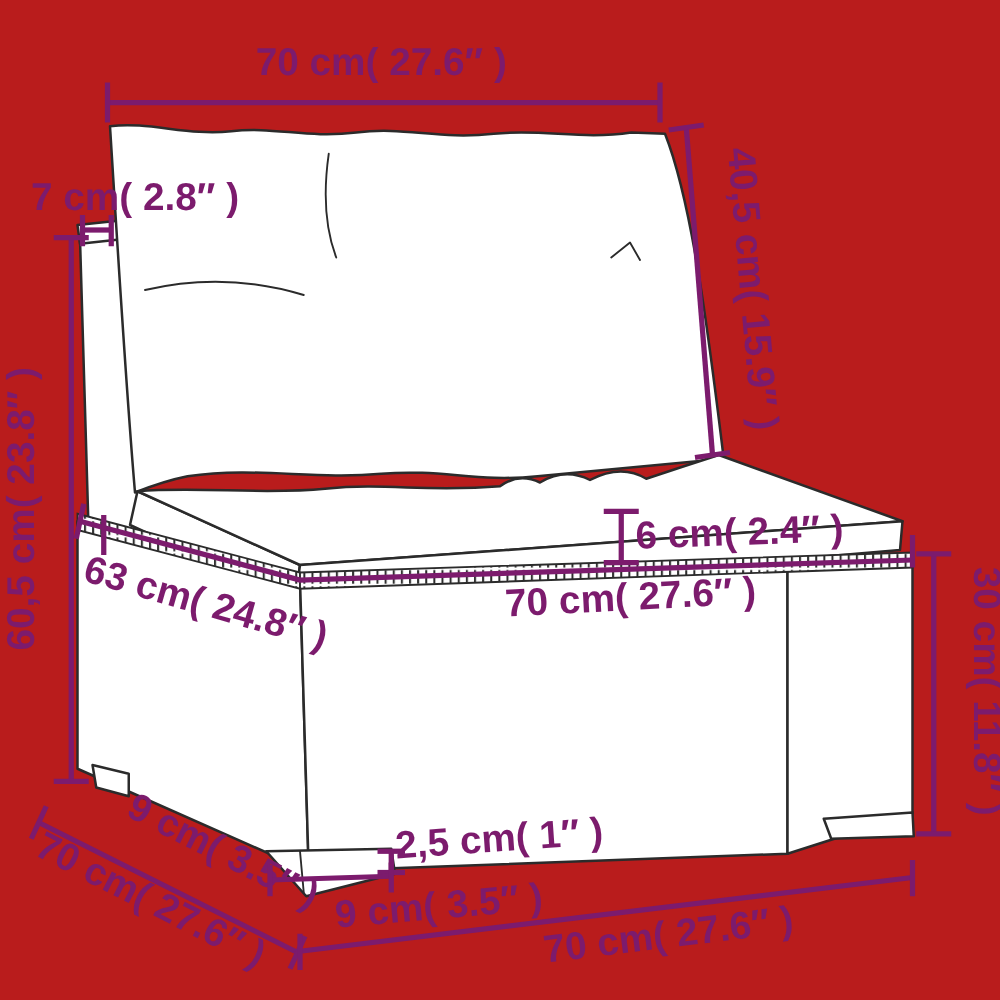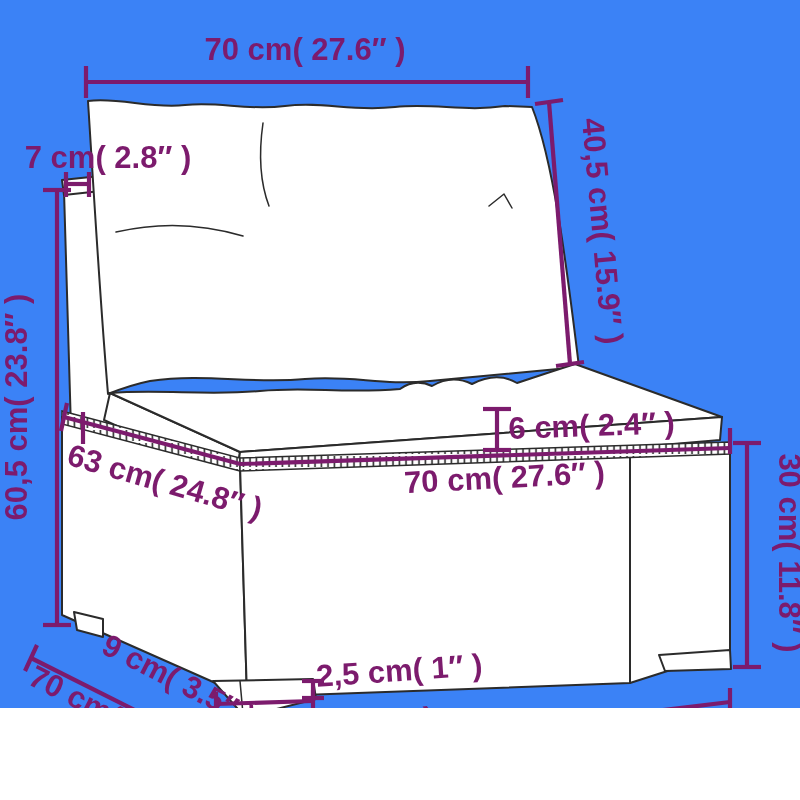--- a/index.html
+++ b/index.html
@@ -1,17 +1,17 @@
 <!DOCTYPE html>
 <html><head>
 <meta charset="utf-8">
 <title>Dimension diagram</title>
 <style>
   html,body{margin:0;padding:0;background:#ffffff;}
-  .stage{position:relative;width:800px;height:708px;background:#3b82f6;overflow:hidden;}
+  .stage{position:relative;width:800px;height:800px;background:#b91c1c;overflow:hidden;}
   svg{display:block;}
   .dim-text{
     font-family:"Liberation Sans","DejaVu Sans",sans-serif;
     font-weight:bold;
     font-size:31px;
     fill:#7C1B6D;
   }
   .dim-stroke{stroke:#7C1B6D;stroke-width:4.2;fill:none;stroke-linecap:butt;}
   .ink{stroke:#2B2B2B;fill:#ffffff;stroke-width:2;stroke-linejoin:round;}
   .ink-thin{stroke:#2B2B2B;fill:none;stroke-width:1.5;stroke-linejoin:round;stroke-linecap:round;}

